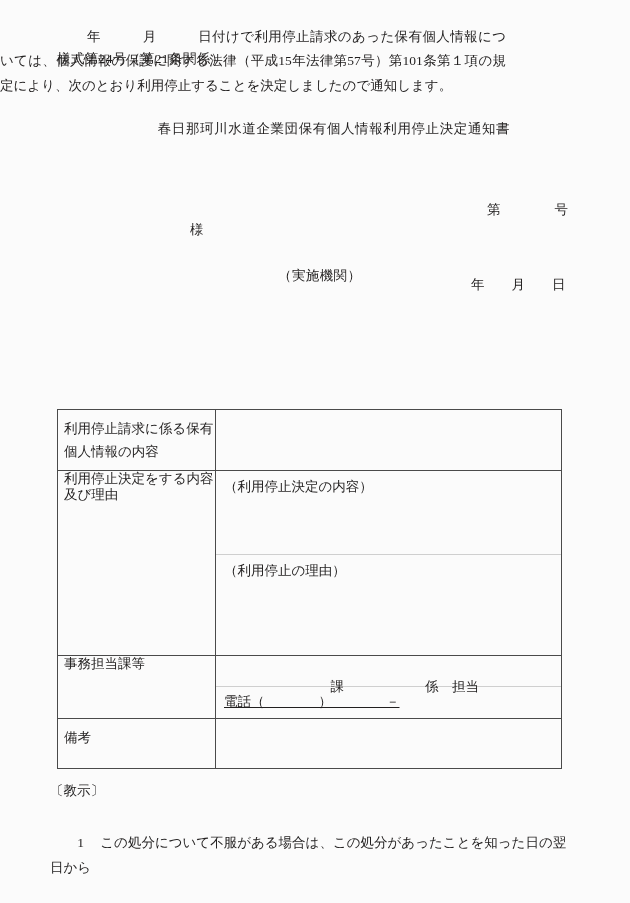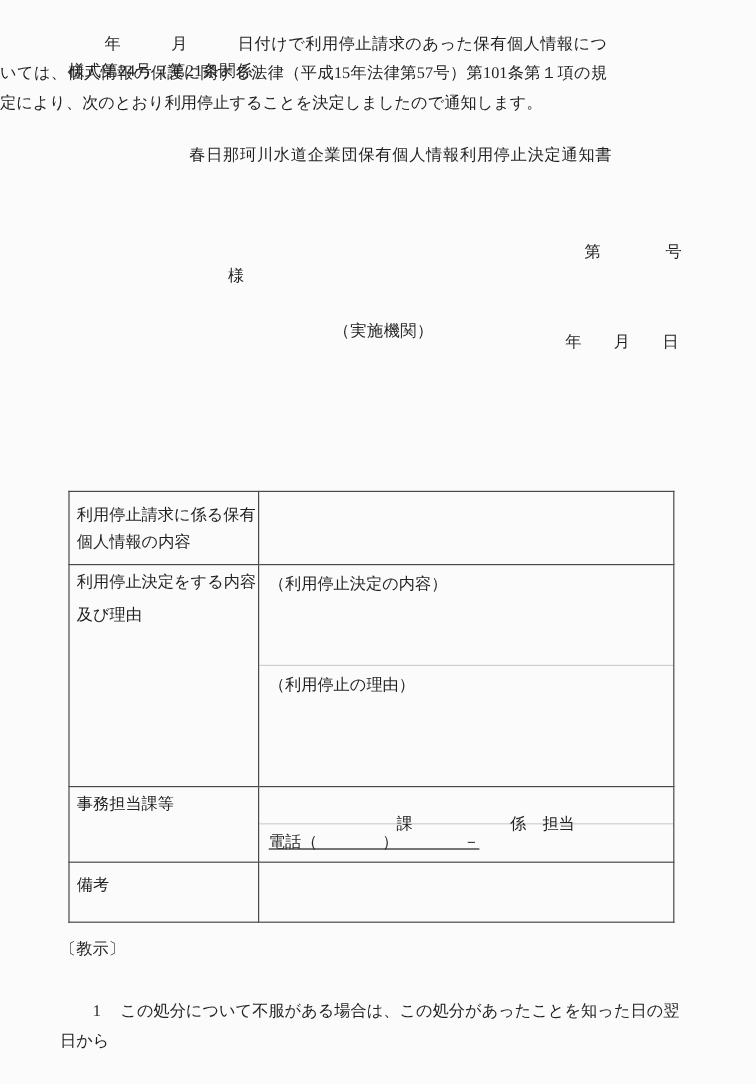--- a/index.html
+++ b/index.html
@@ -94,21 +94,21 @@
     padding: 7px 0 7px 6px;
     line-height: 23px;
     white-space: pre-line;
   }
   .lbl-mid {
     display: flex;
     align-items: center;
     height: 100%;
     padding-left: 6px;
     box-sizing: border-box;
-    line-height: 28px;
+    line-height: 16px;
     white-space: pre-line;
   }
   .val {
     padding: 7px 0 7px 8px;
     line-height: 23px;
     white-space: pre;
   }
 
   .r1 { height: 57px; }
   .r2 { height: 185px; }

